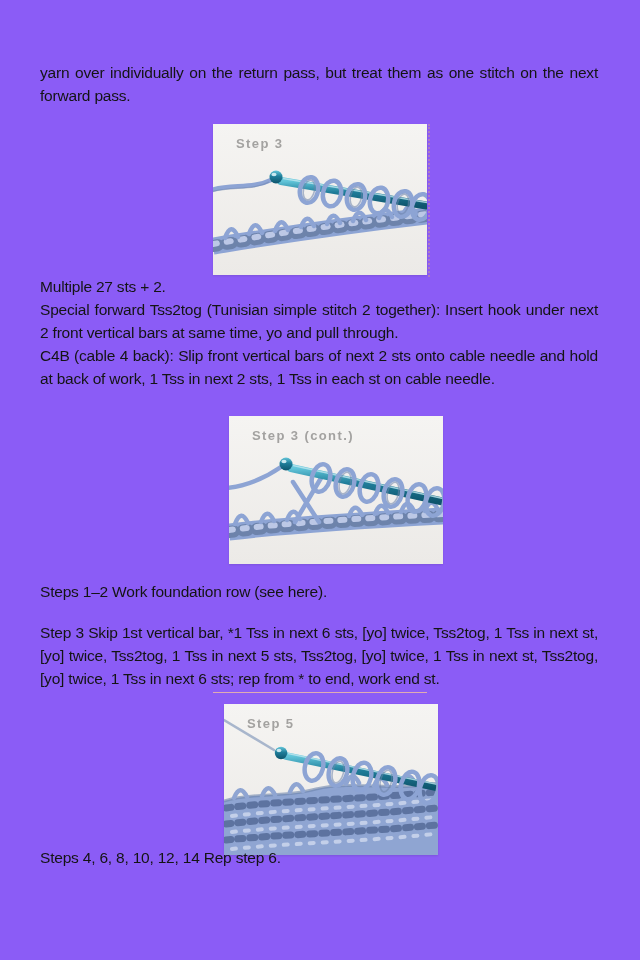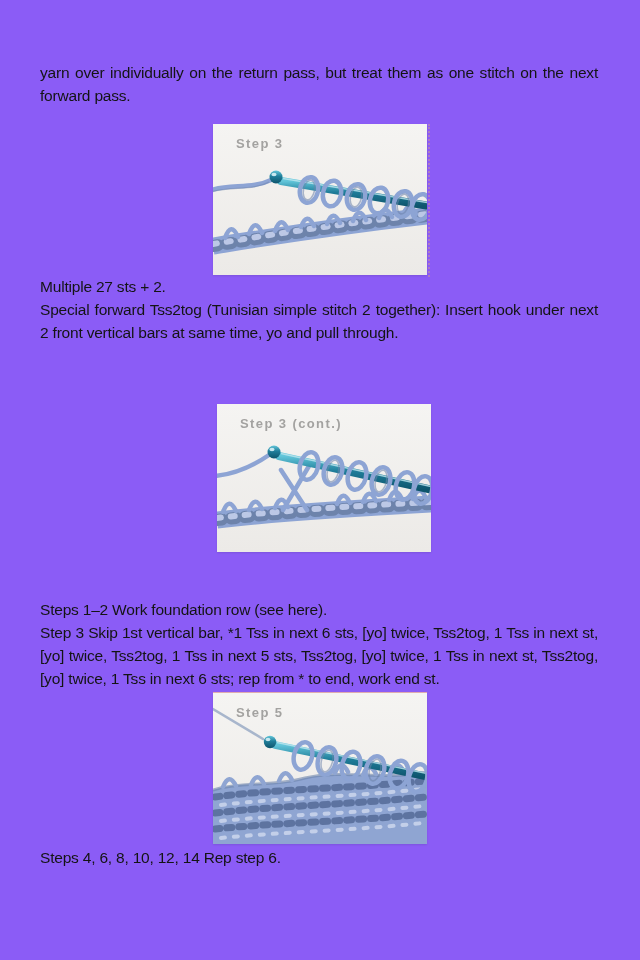--- a/index.html
+++ b/index.html
@@ -85,22 +85,23 @@
         <ellipse cx="143" cy="73" rx="5.5" ry="10" transform="rotate(12 143 73)"></ellipse>
         <ellipse cx="190" cy="80" rx="5.5" ry="10" transform="rotate(12 190 80)"></ellipse>
       </g>
     </svg>
     <figcaption class="photo-label">Step 3</figcaption>
   </figure>
   <div class="crop-dots"></div>
 
   <p class="body-text single" style="top:275px;"><b>Multiple</b><span> 27 sts + 2.</span></p>
   <p class="body-text" style="top:298px;"><b>Special forward</b><span> Tss2tog (Tunisian simple stitch 2 together): Insert hook under next 2 front vertical bars at same time, yo and pull through.</span></p>
+  <p class="body-text" style="top:344px;"><span>C4B (cable 4 back): Slip front vertical bars of next 2 sts onto cable needle and hold at back of work, 1 Tss in next 2 sts, 1 Tss in each st on cable needle.</span></p>
 
-  <figure class="photo" style="top:400px;height:148px;margin:4px;">
+  <figure class="photo" style="top:400px;height:148px;margin:16px;">
     <svg viewBox="0 0 214 148">
       <rect width="214" height="148" fill="url(#pbg1)"></rect>
 
       <path d="M0,116 C60,109 120,105 214,100" stroke="#8da4d4" stroke-width="17" fill="none"></path>
       <path d="M0,116 C60,109 120,105 214,100" stroke="#6d83ab" stroke-width="12" fill="none" stroke-dasharray="5 9" stroke-linecap="round"></path>
       <path d="M0,114 C60,107 120,103 214,98" stroke="#bcc8e6" stroke-width="6" fill="none" stroke-dasharray="4 10" stroke-linecap="round"></path>
       <path d="M6,108 q6,-16 13,-1 M32,106 q6,-16 13,-1 M58,104 q6,-16 13,-1 M120,100 q6,-16 13,-1 M146,98 q6,-16 13,-1 M172,96 q6,-16 13,-1 M196,95 q6,-16 13,-1" stroke="#8da4d4" stroke-width="4.5" fill="none" stroke-linecap="round"></path>
 
       <path d="M66,106 L92,62 M90,106 L64,66" stroke="#8da4d4" stroke-width="4.5" fill="none" stroke-linecap="round"></path>
 
@@ -120,26 +121,26 @@
         <ellipse cx="206" cy="86" rx="9" ry="14" transform="rotate(14 206 86)"></ellipse>
       </g>
       <g fill="none" stroke="#6d83ab" stroke-width="1.6" opacity="0.55">
         <ellipse cx="116" cy="67" rx="5.5" ry="11" transform="rotate(14 116 67)"></ellipse>
         <ellipse cx="164" cy="77" rx="5.5" ry="11" transform="rotate(14 164 77)"></ellipse>
       </g>
     </svg>
     <figcaption class="photo-label">Step 3 (cont.)</figcaption>
   </figure>
 
-  <p class="body-text single" style="top:598px;"><b>Steps 1–2</b><span> Work foundation row (see here).</span></p>
+  <p class="body-text single" style="top:580px;"><b>Steps 1–2</b><span> Work foundation row (see here).</span></p>
   <p class="body-text" style="top:621px;"><b>Step 3</b><span> Skip 1st vertical bar, *1 Tss in next 6 sts, [yo] twice, Tss2tog, 1 Tss in next st, [yo] twice, Tss2tog, 1 Tss in next 5 sts, Tss2tog, [yo] twice, 1 Tss in next st, Tss2tog, [yo] twice, 1 Tss in next 6 sts; rep from * to end, work end st.</span></p>
 
   <div class="crop-line"></div>
 
-  <figure class="photo" style="top:693px;height:151px;margin:0;">
+  <figure class="photo" style="top:693px;height:151px;margin:11px;">
     <svg viewBox="0 0 214 151">
       <rect width="214" height="151" fill="url(#pbg1)"></rect>
 
       <path d="M0,151 L0,97 C30,88 60,94 92,85 C132,76 172,88 214,79 L214,151 Z" fill="#8fa5d2"></path>
       <path d="M0,97 C30,88 60,94 92,85 C132,76 172,88 214,79" stroke="#6d83ab" stroke-width="3" fill="none" opacity="0.6"></path>
 
       <path d="M2,104 C60,96 130,96 212,88" stroke="#5d73a0" stroke-width="7" fill="none" stroke-dasharray="5 7" stroke-linecap="round"></path>
       <path d="M2,120 C60,113 130,112 212,104" stroke="#5d73a0" stroke-width="7" fill="none" stroke-dasharray="5 7" stroke-linecap="round"></path>
       <path d="M2,136 C60,130 130,129 212,121" stroke="#5d73a0" stroke-width="7" fill="none" stroke-dasharray="5 7" stroke-linecap="round"></path>
       <path d="M8,112 C66,105 134,104 210,96" stroke="#c3cfe9" stroke-width="4" fill="none" stroke-dasharray="4 9" stroke-linecap="round"></path>

